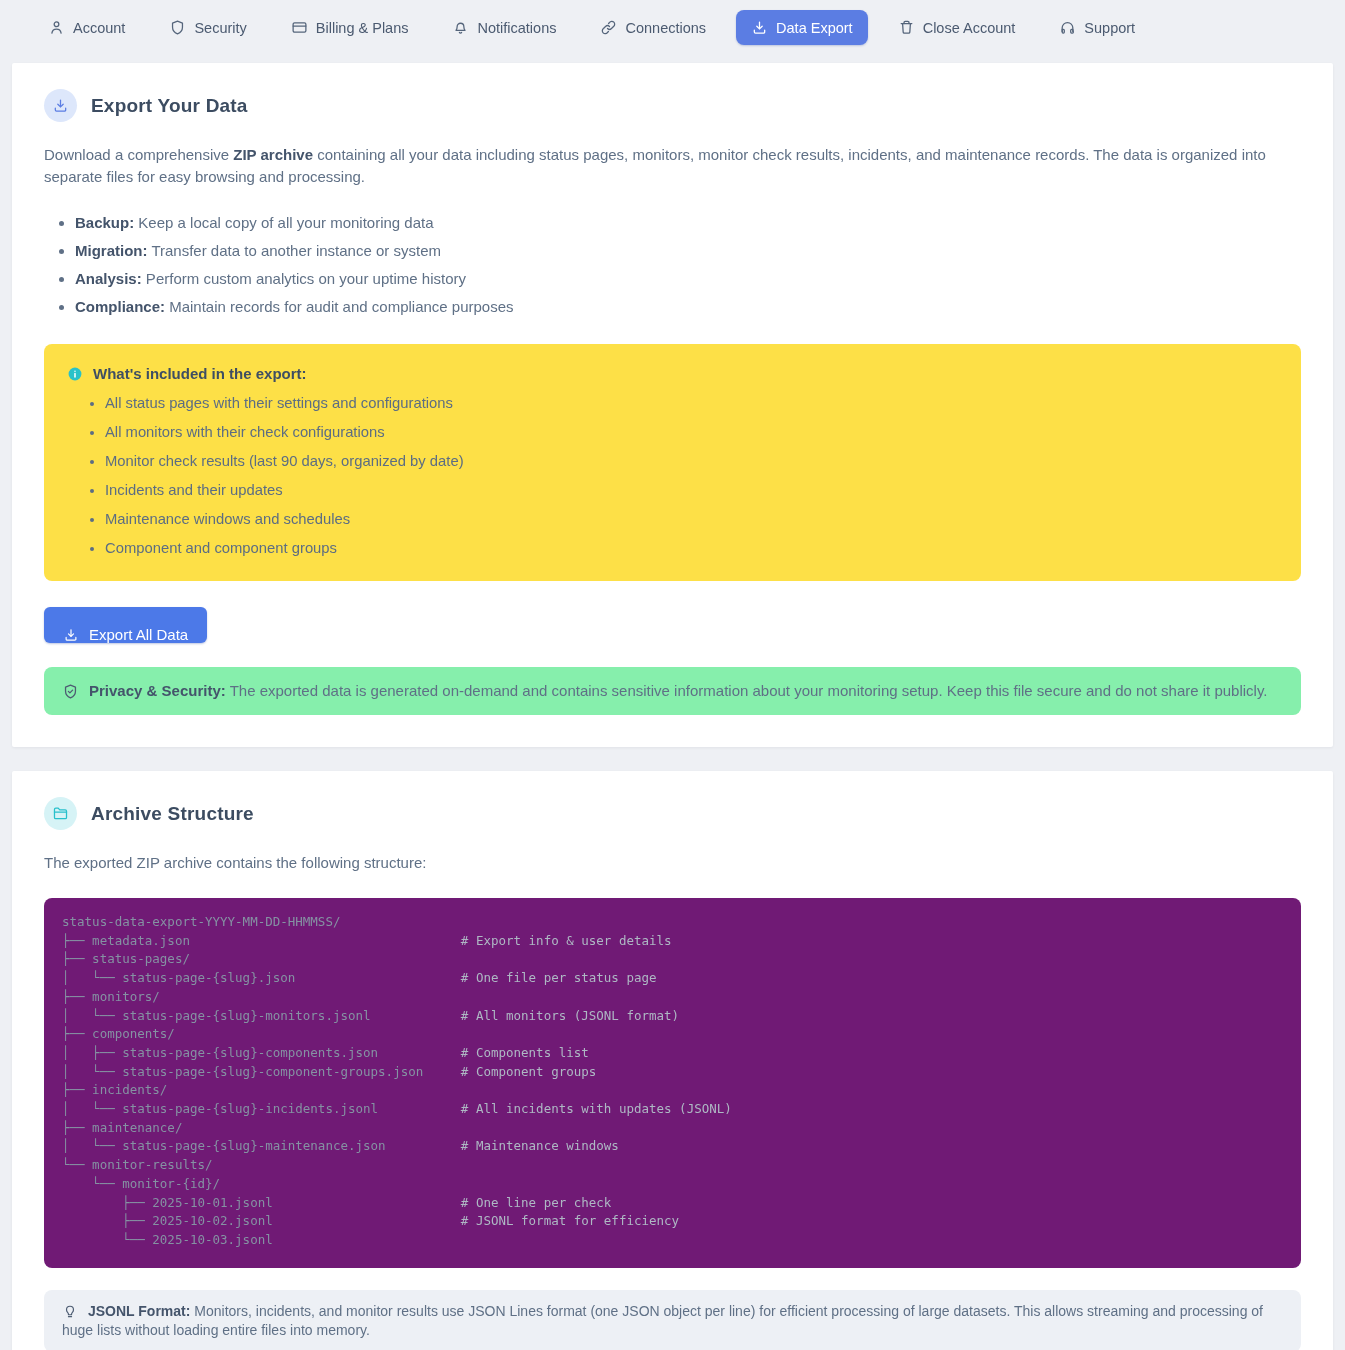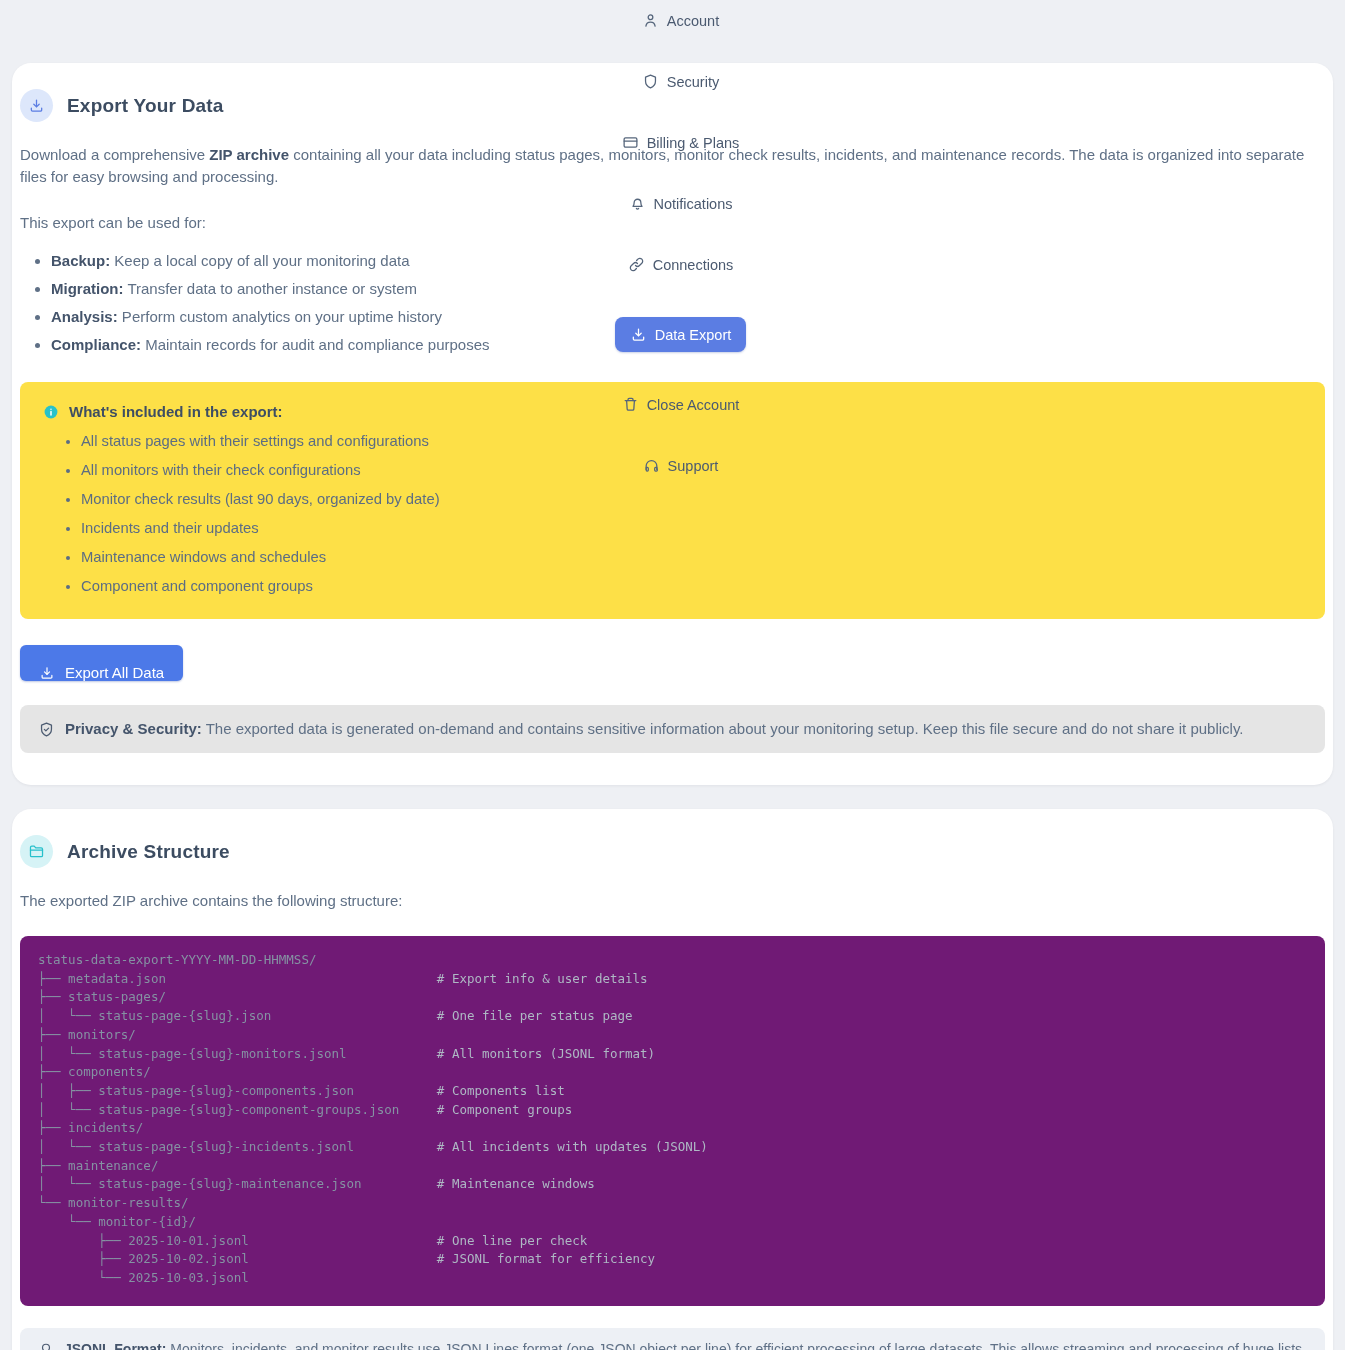--- a/index.html
+++ b/index.html
@@ -4,27 +4,27 @@
 <style>
   * { box-sizing: border-box; }
   html,body { margin:0; padding:0; }
   body {
     width:1345px; height:1350px; overflow:hidden;
     background:#eef0f4;
     font-family:"Liberation Sans", sans-serif;
     color:#5f7086;
   }
   
-  .tabbar { display:flex; align-items:center; gap:44px; padding:12px 20px 12px 36px; height:55px;flex-direction:column; }
+  .tabbar { display:flex; align-items:center; gap:44px; padding:12px 20px 12px 48px; height:55px; }
   .tab { display:flex; align-items:center; gap:8px; font-size:14.5px; color:#4b5a70; cursor:pointer; white-space:nowrap; }
   .tab .ic { width:17px; height:17px; color:#55657b; }
   .tab.active { background:#5b7de3; color:#fff; padding:9px 15px; border-radius:8px; margin:0 -14px; box-shadow:0 1px 2px rgba(40,70,160,.25); }
   .tab.active .ic { color:#fff; }
   
-  .card { background:#fff; border-radius:19px; margin:8px 12px 4px; padding:24px 8px 32px; box-shadow:0 1px 3px rgba(16,24,40,.06); }
+  .card { background:#fff; border-radius:2px; margin:8px 12px 4px; padding:24px 32px 32px; box-shadow:0 1px 3px rgba(16,24,40,.06); }
   .card + .card { margin-top:24px; }
   .card-head { display:flex; align-items:center; gap:14px; margin:2px 0 22px; }
   .badge { width:33px; height:33px; border-radius:50%; display:flex; align-items:center; justify-content:center; flex:0 0 auto; }
   .badge .ic { width:17px; height:17px; }
   .badge.blue { background:#dde7fb; color:#5b7de3; }
   .badge.teal { background:#d6f3f6; color:#27c0cb; }
   .card-title { font-size:19px; font-weight:600; color:#3c4c61; margin:0; letter-spacing:.2px; }
   p.body { font-size:15px; line-height:22px; color:#5f7086; margin:0 0 24px; }
   b { color:#44546b; font-weight:700; }
   
@@ -37,21 +37,21 @@
   .info-head .ic { width:14px; height:14px; color:#29c2c9; flex:0 0 auto; }
   .info-box ul { margin:0; padding-left:37px; }
   .info-box li { font-size:14.8px; line-height:22px; color:#5c6d83; margin-bottom:7px; }
   
   .btn { display:inline-flex; align-items:flex-end; gap:10px; background:#4c79e8; color:#fff;
          font-family:"Liberation Sans",sans-serif; font-size:15px; border:none; border-radius:6px;
          padding:0 19px; height:36px; margin:0 0 24px; cursor:pointer; box-shadow:0 1px 2px rgba(40,70,160,.3); }
   .btn .ic { width:16px; height:16px; color:#fff; }
   
   .note { border-radius:8px; padding:13px 18px; font-size:15px; line-height:22px; color:#5f7086; }
-  .note.privacy { background:#e5e5e5; }
+  .note.privacy { background:#86efac; }
   .note.jsonl { background:#edf0f5; font-size:14px; line-height:19px; padding:12px 18px; }
   .ic.inline { display:inline-block; vertical-align:-3.5px; width:17px; height:17px; margin-right:10px; color:#4d5c72; }
   .note.jsonl .ic.inline { width:16px; height:16px; vertical-align:-3px; }
   
   .codeblock { background:#701a75; border-radius:8px; padding:15px 18px 18px; margin:0 0 22px;
                font-family:"DejaVu Sans Mono", monospace; font-size:12.5px; line-height:18.7px;
                white-space:pre; overflow:hidden; }
   .tree-text { color:#8592a3; }
   .tree-comment { color:#aeb8c4; }
   .ic svg { width:100%; height:100%; display:block; }
@@ -145,21 +145,20 @@
             <path d="M8.2 10.3l3.8 3.7 3.8-3.7"></path>
             <path d="M4.7 15.6v2.6a1.6 1.6 0 001.6 1.6h11.4a1.6 1.6 0 001.6-1.6v-2.6"></path>
           </svg>
         </span>
     </div>
     <h2 class="card-title">Export Your Data</h2>
   </div>
 
   <p class="body"><span>Download a comprehensive </span><b>ZIP archive</b><span> containing all your data including status pages, monitors, monitor check results, incidents, and maintenance records. The data is organized into separate files for easy browsing and processing.</span></p>
 
-  <p class="body lead">This export can be used for:</p>
   <ul class="usage">
       <li><b>Backup:</b> Keep a local copy of all your monitoring data</li>
       <li><b>Migration:</b> Transfer data to another instance or system</li>
       <li><b>Analysis:</b> Perform custom analytics on your uptime history</li>
       <li><b>Compliance:</b> Maintain records for audit and compliance purposes</li>
     </ul>
 
   <div class="info-box">
     <div class="info-head">
       <span class="ic">

